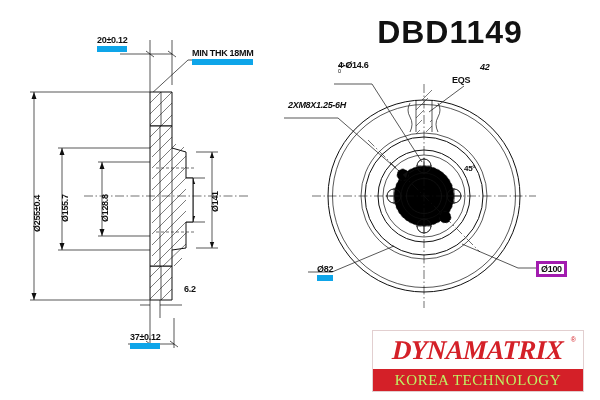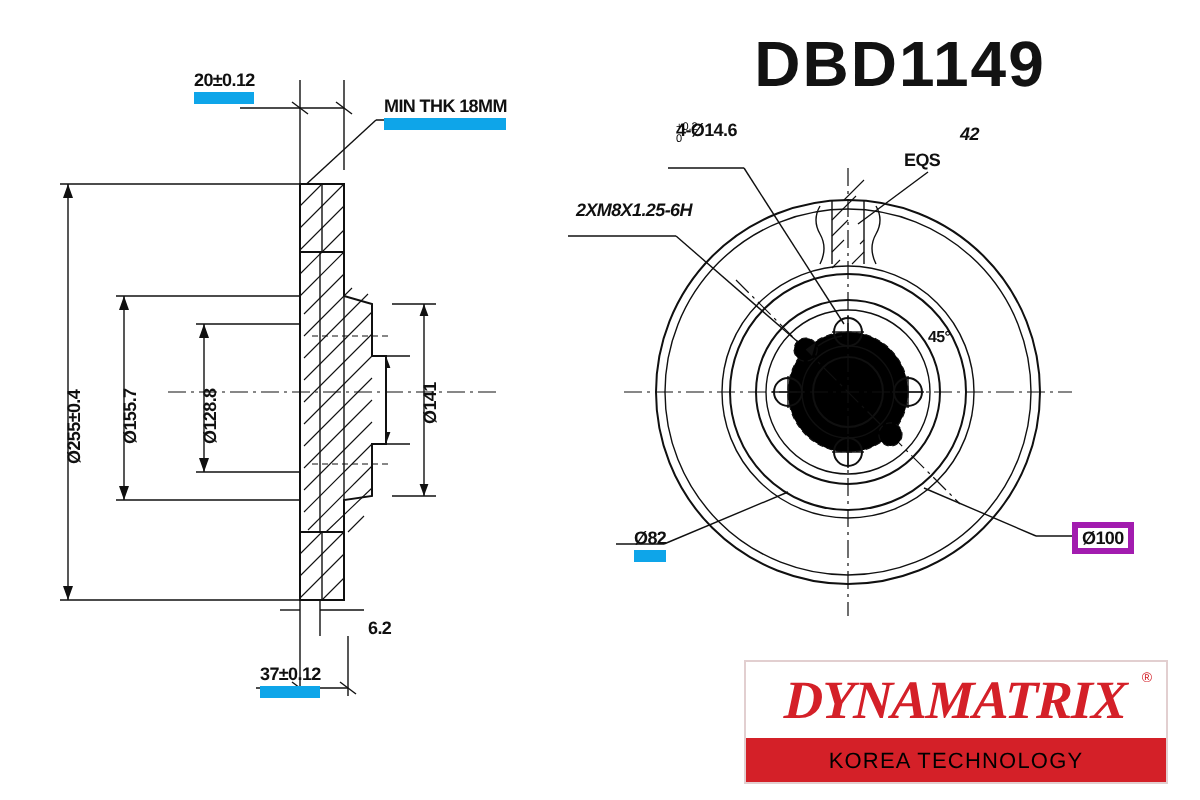--- a/index.html
+++ b/index.html
@@ -96,23 +96,23 @@
     right:7px; top:5px;
     font-size:7px;
     color:#d42028;
   }
   .logo-bar{
     height:23px;
     background:#d42028;
     display:flex;align-items:center;justify-content:center;
   }
   .logo-sub{
-    color:#000000;
-    font-size:11px;
-    font-family:Liberation Sans, sans-serif;
+    color:#bef264;
+    font-size:15px;
+    font-family:Liberation Serif, serif;
     letter-spacing:0.6px;
   }
 </style>
 </head>
 <body>
 
 <div id="root">
 
   <div class="part-title">DBD1149</div>
 
@@ -242,21 +242,21 @@
   <div class="dim u" style="left:192px;top:48px;text-align:center;">MIN THK 18MM</div>
 
   <div class="dim vert" style="left:32px;top:232px;">Ø255±0.4</div>
 
   <div class="dim vert" style="left:60px;top:222px;">Ø155.7</div>
 
   <div class="dim vert" style="left:100px;top:222px;">Ø128.8</div>
 
   <div class="dim vert" style="left:210px;top:212px;">Ø141</div>
 
-  <div class="dim" style="left:184px;top:309px;">6.2</div>
+  <div class="dim" style="left:184px;top:284px;">6.2</div>
 
   <div class="dim u" style="left:82px;top:332px;margin-left:48px;">37±0.12</div>
 
   <svg width="600" height="400">
     <g transform="translate(424,196)">
 
       <circle class="ln med" cx="0" cy="0" r="96"></circle>
       <circle class="ln thin" cx="0" cy="0" r="91.5"></circle>
 
       <circle class="ln thin" cx="0" cy="0" r="63"></circle>

